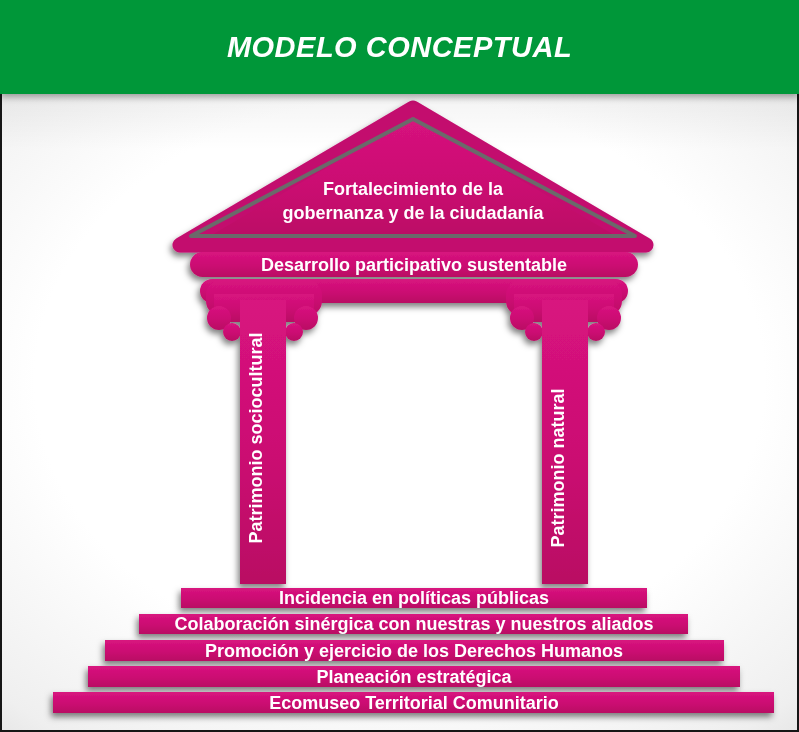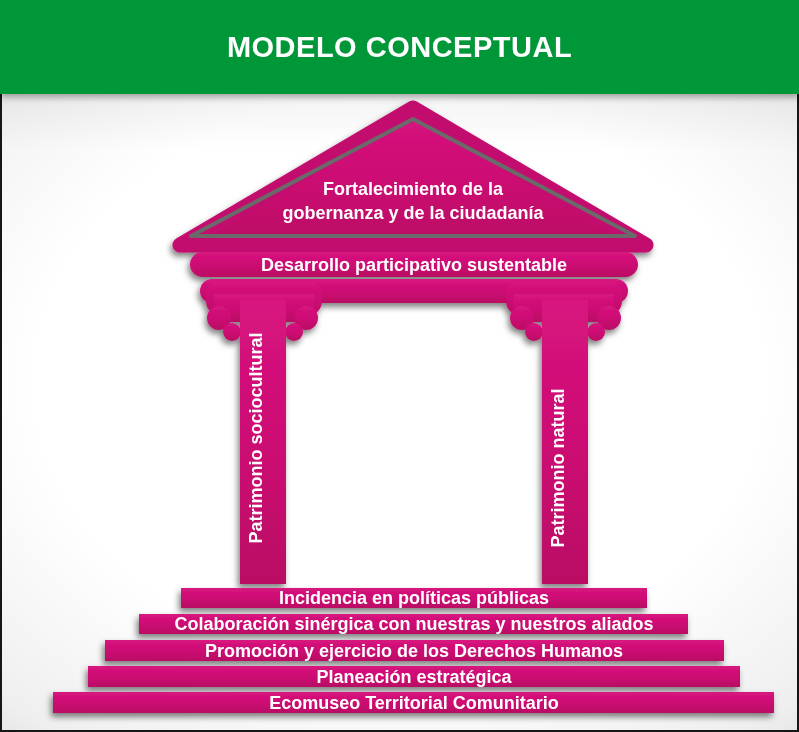--- a/index.html
+++ b/index.html
@@ -13,20 +13,21 @@
       radial-gradient(ellipse 95% 80% at 50% 52%, #ffffff 48%, #efefef 75%, #c6c6c6 100%);
     background-color:#fff;
     box-shadow: inset 2px 0 0 #161616, inset -2px 0 0 #161616, inset 0 -2px 0 #161616;
   }
   .header{
     position:absolute;top:0;left:0;width:799px;height:94px;
     background:#009739;
     display:flex;align-items:center;justify-content:center;
     box-shadow:0 3px 7px rgba(0,0,0,0.35);
     z-index:3;
+    font-style:italic;
   }
   .header h1{
     margin:0;
     color:#ffffff;
     font-size:29px;
     font-weight:bold;
     letter-spacing:0.5px;
   }
   svg.temple{position:absolute;top:0;left:0;z-index:2;}
   .svg-label{

